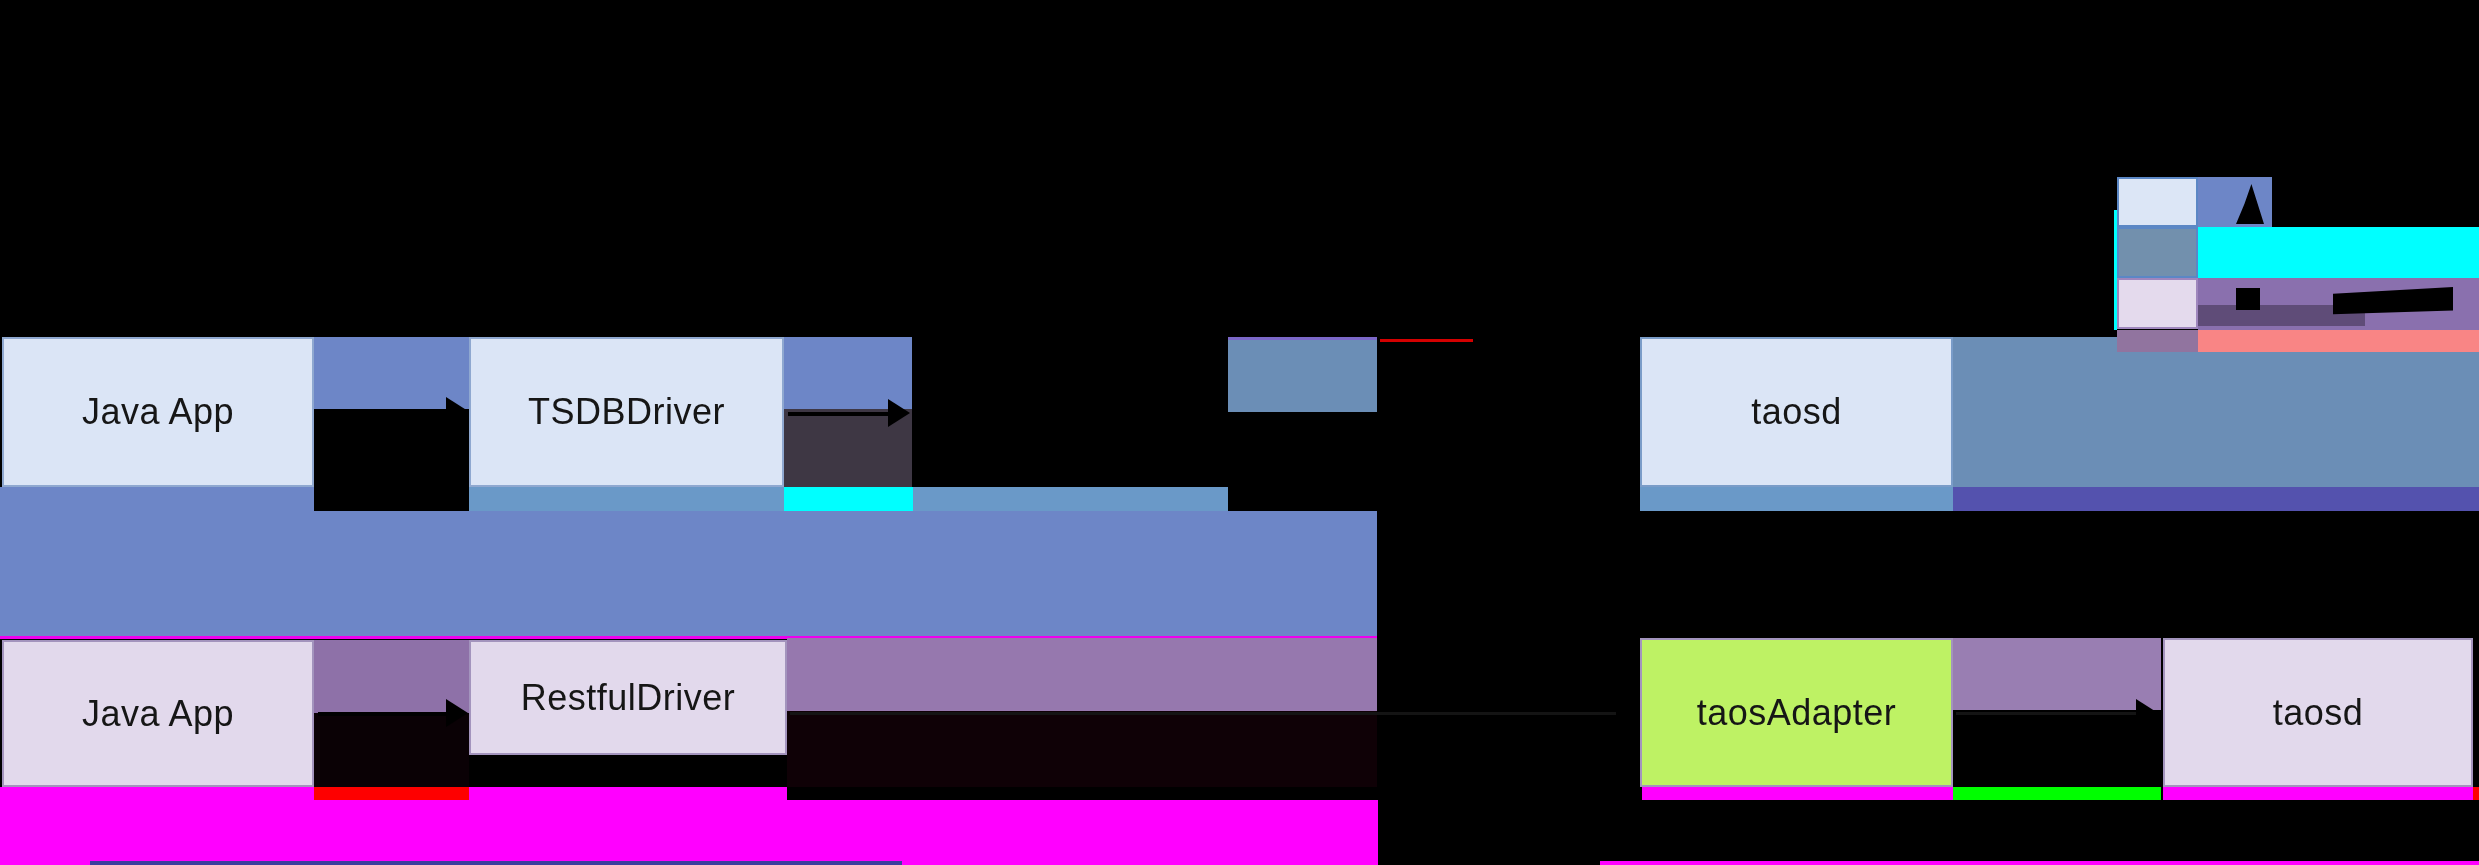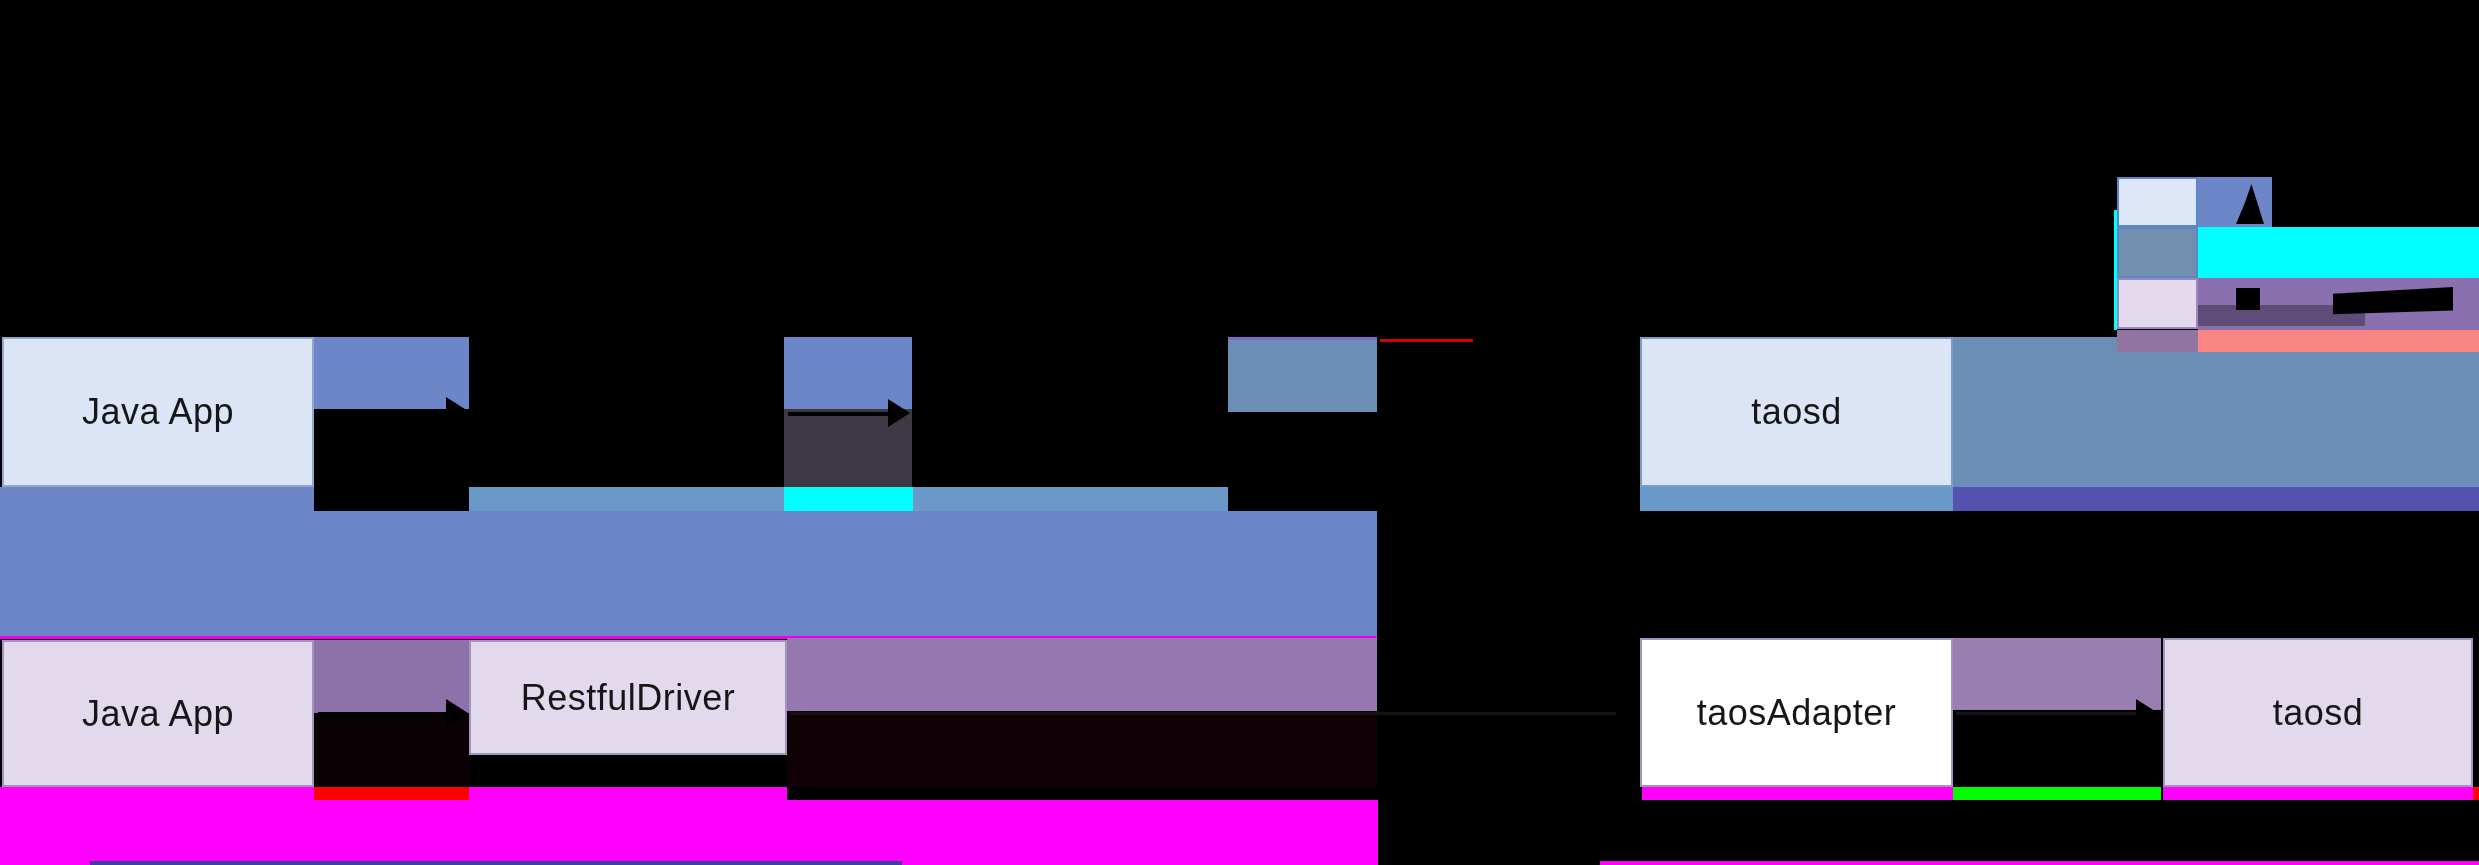--- a/index.html
+++ b/index.html
@@ -88,20 +88,23 @@
 <div id="canvas">
 
   <div class="node" id="java-app-1" style="background-color: rgb(219, 229, 246); border-color: rgb(143, 168, 208);">
     <span>Java App</span>
   </div>
   <div class="abs" id="c1a-blue" style="background-color: rgb(109, 134, 199);"></div>
   <div class="abs" id="c1a-black"></div>
   <div class="abs" id="arrow1a-line"></div>
   <div class="tri" id="arrow1a-head"></div>
 
+  <div class="node" id="tsdb-driver" style="background-color: rgb(219, 229, 246); border-color: rgb(143, 168, 208);">
+    <span>TSDBDriver</span>
+  </div>
   <div class="abs" id="c1b-blue" style="background-color: rgb(109, 134, 199);"></div>
   <div class="abs" id="c1b-gray" style="background-color: rgb(62, 55, 68);"></div>
   <div class="abs" id="c1b-cyan" style="background-color: rgb(0, 255, 255);"></div>
   <div class="abs" id="arrow1b-line"></div>
   <div class="tri" id="arrow1b-head"></div>
 
   <div class="abs" id="steel-top-hairline" style="background-color: rgb(123, 104, 200);"></div>
   <div class="abs" id="steel-block-1" style="background-color: rgb(107, 142, 182);"></div>
   <div class="abs" id="red-hairline" style="background-color: rgb(212, 0, 0);"></div>
   <div class="tri" id="arrowhead-taosd1"></div>
@@ -134,21 +137,21 @@
   <div class="abs" id="purple-band-2" style="background-color: rgb(150, 120, 174);"></div>
   <div class="abs" id="dark-maroon-block" style="background-color: rgb(15, 1, 6);"></div>
   <div class="abs" id="arrow-mid-line"></div>
   <div class="tri" id="arrow-mid-head"></div>
 
   <div class="abs" id="magenta-strip-ja2" style="background-color: rgb(255, 0, 255);"></div>
   <div class="abs" id="magenta-strip-rd" style="background-color: rgb(255, 0, 255);"></div>
   <div class="abs" id="big-magenta" style="background-color: rgb(255, 0, 255);"></div>
   <div class="abs" id="dark-blue-line" style="background-color: rgb(59, 63, 158);"></div>
 
-  <div class="node" id="taos-adapter" style="background-color: #ffffff; border-color: rgb(163, 148, 189);">
+  <div class="node" id="taos-adapter" style="background-color: #bef264; border-color: rgb(163, 148, 189);">
     <span>taosAdapter</span>
   </div>
   <div class="abs" id="purple-block-r" style="background-color: rgb(153, 126, 178);"></div>
   <div class="abs" id="arrow2b-line"></div>
   <div class="tri" id="arrow2b-head"></div>
   <div class="node" id="taosd-2" style="background-color: rgb(226, 217, 236); border-color: rgb(163, 148, 189);">
     <span>taosd</span>
   </div>
   <div class="abs" id="magenta-strip-ta" style="background-color: rgb(255, 0, 255);"></div>
   <div class="abs" id="green-strip" style="background-color: rgb(0, 254, 0);"></div>

